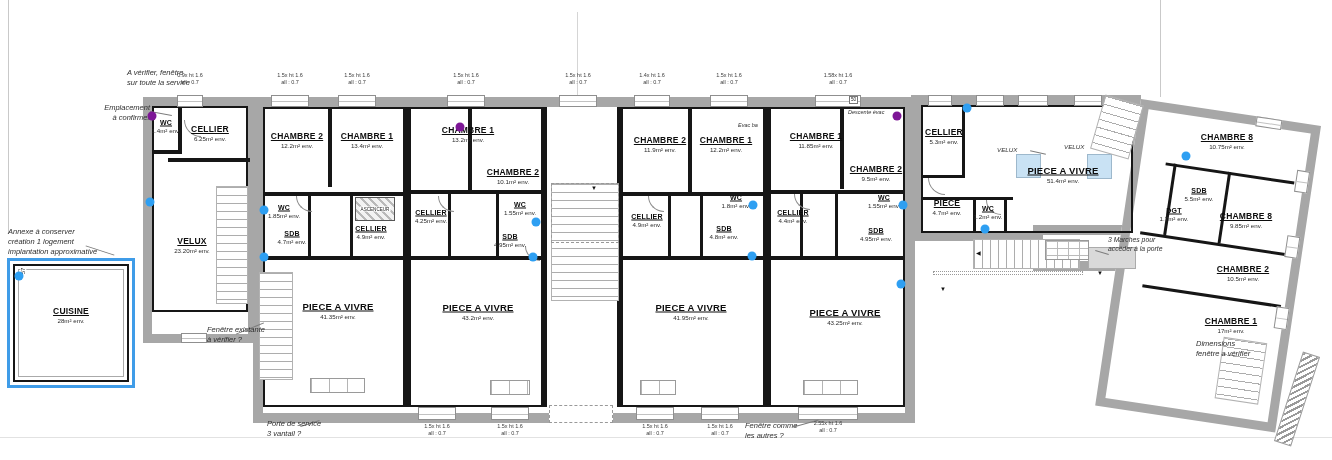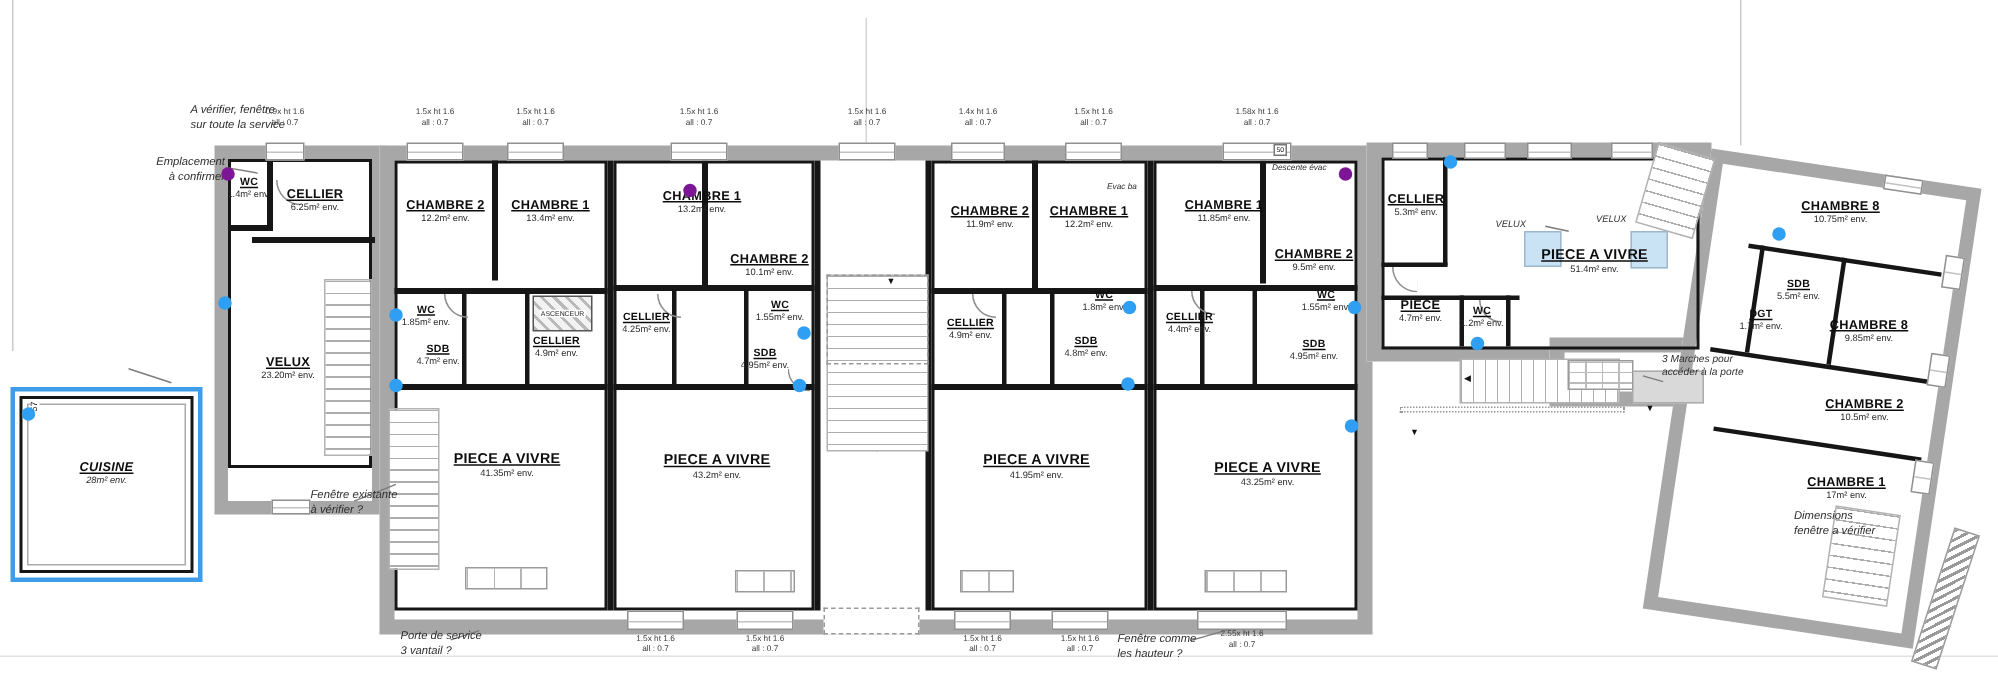--- a/index.html
+++ b/index.html
@@ -186,21 +186,21 @@
   <div class="wlab" style="left:652px;top:72px;"><span>1.4x ht 1.6</span><br><span>all : 0.7</span></div>
   <div class="wlab" style="left:729px;top:72px;"><span>1.5x ht 1.6</span><br><span>all : 0.7</span></div>
   <div class="wlab" style="left:838px;top:72px;"><span>1.58x ht 1.6</span><br><span>all : 0.7</span></div>
 
   <div class="wlab" style="left:437px;top:423px;"><span>1.5x ht 1.6</span><br><span>all : 0.7</span></div>
   <div class="wlab" style="left:510px;top:423px;"><span>1.5x ht 1.6</span><br><span>all : 0.7</span></div>
   <div class="wlab" style="left:655px;top:423px;"><span>1.5x ht 1.6</span><br><span>all : 0.7</span></div>
   <div class="wlab" style="left:720px;top:423px;"><span>1.5x ht 1.6</span><br><span>all : 0.7</span></div>
   <div class="wlab" style="left:828px;top:420px;"><span>2.55x ht 1.6</span><br><span>all : 0.7</span></div>
 
-  <div class="rl" style="left:71px;top:315px;font-style:italic;">
+  <div class="rl" style="left:71px;top:315px;">
       <span class="rn">CUISINE</span>
       <span class="ra">28m² env.</span>
     </div>
   <div class="rl sm" style="left:166px;top:126px;">
       <span class="rn">WC</span>
       <span class="ra">1.4m² env.</span>
     </div>
   <div class="rl" style="left:210px;top:133px;">
       <span class="rn">CELLIER</span>
       <span class="ra">6.25m² env.</span>
@@ -352,26 +352,29 @@
     </div>
   <div class="rl" style="left:1231px;top:325px;">
       <span class="rn">CHAMBRE 1</span>
       <span class="ra">17m² env.</span>
     </div>
 
   <div class="ann" style="left:127px;top:68px;">A vérifier, fenêtre
 sur toute la service</div>
   <div class="ann" style="left:100px;top:103px;width:50px;text-align:right;">Emplacement
 à confirmer</div>
+  <div class="ann" style="left:8px;top:227px;">Annexe à conserver
+création 1 logement
+implantation approximative</div>
   <div class="ann" style="left:207px;top:325px;">Fenêtre existante
 à vérifier ?</div>
   <div class="ann" style="left:267px;top:419px;">Porte de service
 3 vantail ?</div>
   <div class="ann" style="left:745px;top:421px;">Fenêtre comme
-les hauteur ?</div>
+les autres ?</div>
   <div class="ann" style="left:1196px;top:339px;">Dimensions
 fenêtre a vérifier</div>
   <div class="ann" style="left:1108px;top:236px;font-size:6.8px;">3 Marches pour
 accéder à la porte</div>
   <div class="ann" style="left:848px;top:109px;font-size:5.5px;">Descente évac</div>
   <div class="ann" style="left:738px;top:122px;font-size:5.5px;">Evac ba</div>
 
   <div class="lead" style="left:150px;top:113px;width:22px;transform:rotate(10deg);"></div>
   <div class="lead" style="left:85px;top:250px;width:30px;transform:rotate(18deg);"></div>
   <div class="lead" style="left:235px;top:328px;width:30px;transform:rotate(-22deg);"></div>

